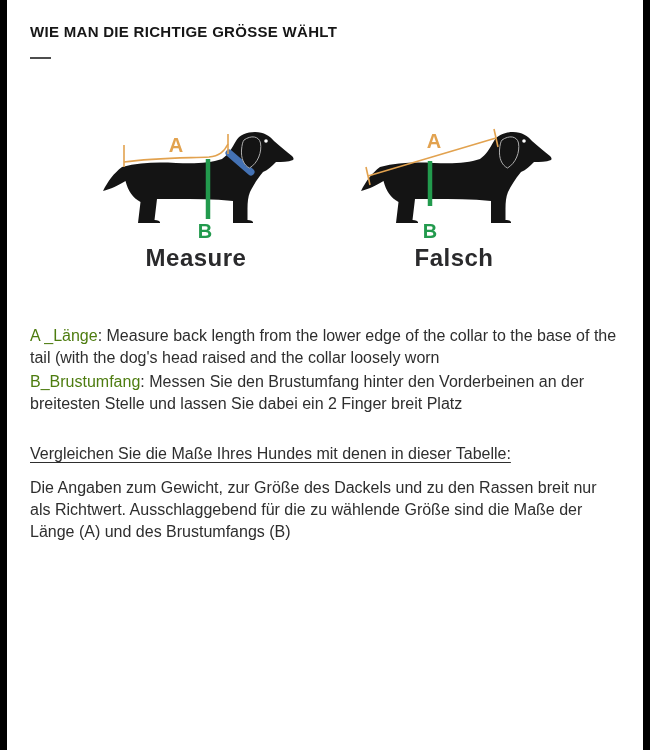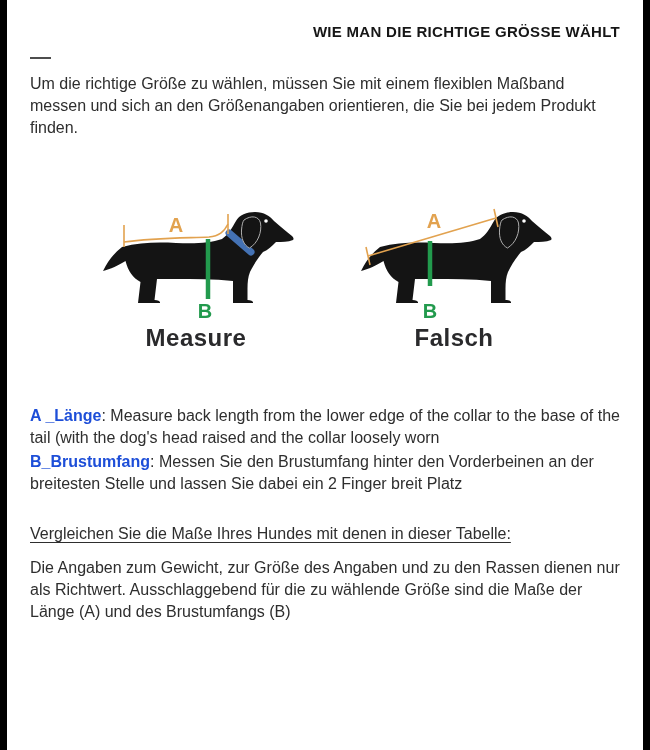--- a/index.html
+++ b/index.html
@@ -8,31 +8,31 @@
     background:#ffffff;
     font-family:"Liberation Sans", sans-serif;
     color:#2e2e2e;
   }
   .edge{position:absolute;top:0;bottom:0;width:7px;background:#000;}
   .edge-left{left:0}
   .edge-right{right:0}
   .content{padding:22px 30px 0 30px;}
   .title{
     margin:0;font-size:15px;line-height:19px;font-weight:bold;
-    color:#161616;letter-spacing:.3px;text-align:right;
+    color:#161616;letter-spacing:.3px;
   }
   .divider{width:21px;height:2px;background:#4d4d4d;margin-top:16px;}
   .para{margin:0;font-size:16px;line-height:22px;color:#2e2e2e;}
   .p1{margin-top:23px}
   .p2{margin-top:14px}
   .pa{margin-top:54px}
   .pb{margin-top:2px}
   .note{margin-top:28px;text-decoration:underline;text-underline-offset:3px;}
   .pfinal{margin-top:12px}
-  .term{font-weight:bold;color:#1d4ed8;}
+  .term{font-weight:normal;color:#4d7c0f;}
   .figrow{margin-top:46px;display:flex;justify-content:center;gap:48px;}
   .figure{width:210px;text-align:center;}
   .caption{
     font-size:24px;line-height:26px;font-weight:bold;
     color:#2a2a2c;letter-spacing:.5px;
   }
   svg{display:block;}
   .marker{
     font-family:"Liberation Sans", sans-serif;
     font-size:20px;font-weight:bold;text-anchor:middle;
@@ -43,21 +43,20 @@
 
 <div class="edge edge-left"></div>
 <div class="edge edge-right"></div>
 
 <div class="content">
 
   <h1 class="title">WIE MAN DIE RICHTIGE GRÖSSE WÄHLT</h1>
 
   <div class="divider"></div>
 
-  <p class="para p2">Um die richtige Größe zu wählen, müssen Sie mit einem flexiblen Maßband messen und sich an den Größenangaben orientieren, die Sie bei jedem Produkt finden.</p>
 
   <div class="figrow">
 
     <div class="figure">
       <svg width="210" height="140" viewBox="0 0 210 140">
         <defs>
           <path id="dog-body" d="M 5 60
             C 10 50 16 42 24 36
             C 42 31.5 58 31 78 32
             C 98 33 112 32 124 28
@@ -128,15 +127,15 @@
     </div>
 
   </div>
 
   <p class="para pa"><span class="term">A _Länge</span><span>: Measure back length from the lower edge of the collar to the base of the tail (with the dog's head raised and the collar loosely worn</span></p>
 
   <p class="para pb"><span class="term">B_Brustumfang</span><span>: Messen Sie den Brustumfang hinter den Vorderbeinen an der breitesten Stelle und lassen Sie dabei ein 2 Finger breit Platz</span></p>
 
   <p class="para note">Vergleichen Sie die Maße Ihres Hundes mit denen in dieser Tabelle:</p>
 
-  <p class="para pfinal">Die Angaben zum Gewicht, zur Größe des Angaben und zu den Rassen dienen nur als Richtwert. Ausschlaggebend für die zu wählende Größe sind die Maße der Länge (A) und des Brustumfangs (B)</p>
+  <p class="para pfinal">Die Angaben zum Gewicht, zur Größe des Dackels und zu den Rassen breit nur als Richtwert. Ausschlaggebend für die zu wählende Größe sind die Maße der Länge (A) und des Brustumfangs (B)</p>
 
 </div>
 
 </body></html>

